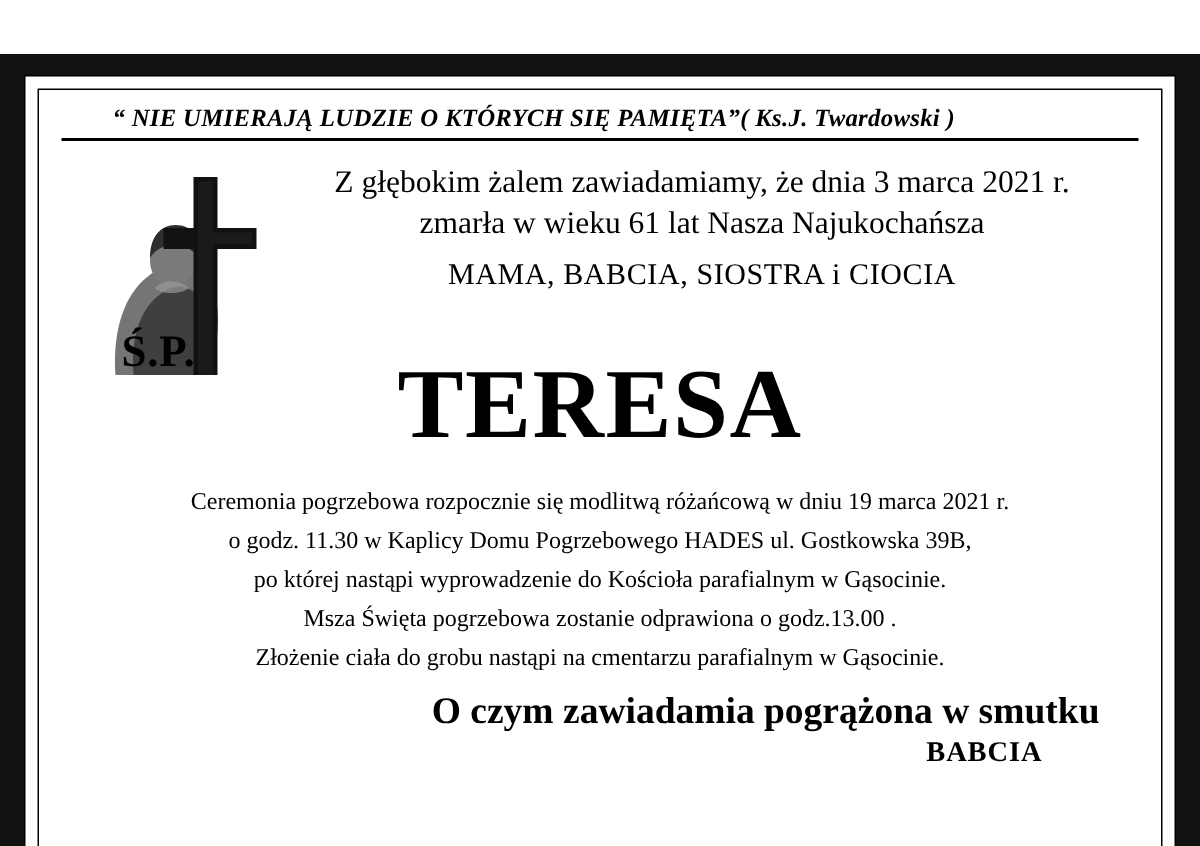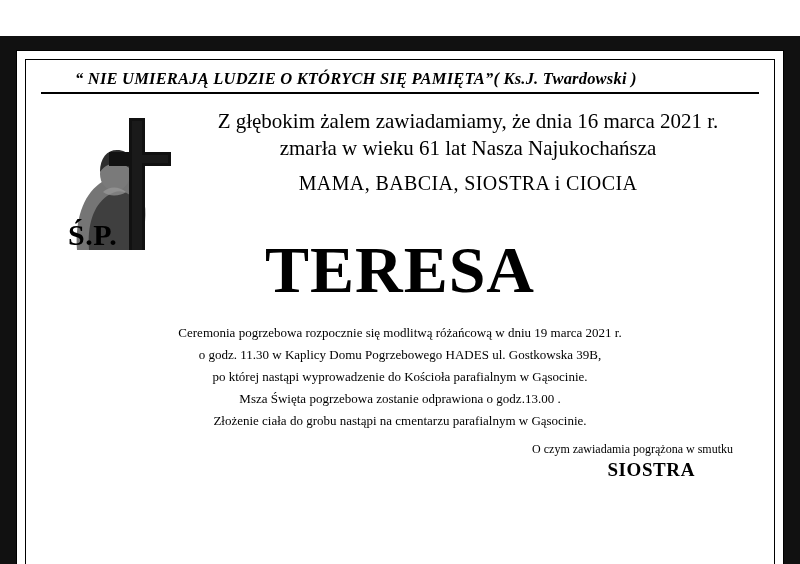--- a/index.html
+++ b/index.html
@@ -83,21 +83,21 @@
   .cross-art {
     width: 118px;
     min-width: 118px;
     height: 150px;
     position: relative;
     margin-left: 18px;
   }
 
   .sp-label {
     position: absolute;
-    left: 9px;
+    left: 22px;
     bottom: -2px;
     font-size: 30px;
     font-weight: bold;
     font-family: "Liberation Serif", serif;
     letter-spacing: 0.5px;
   }
 
   .intro {
     flex: 1;
     text-align: center;
@@ -132,31 +132,32 @@
     margin-top: 2px;
   }
 
   
   .details {
     text-align: center;
     margin-top: 22px;
   }
   .details p {
     margin: 0 0 5px 0;
-    font-size: 13px;
+    font-size: 16px;
     line-height: 1.3;
   }
 
   .closing {
     text-align: right;
     padding-right: 26px;
     margin-top: 12px;
   }
   .closing-line {
-    font-size: 12px;
+    font-size: 25px;
+    font-weight: bold;
   }
   .family {
     font-size: 19px;
     font-weight: bold;
     letter-spacing: 0.6px;
     margin-top: 2px;
     padding-right: 38px;
   }
 </style>
 </head>
@@ -182,38 +183,38 @@
             <path d="M41 72 C41 58 48 50 58 50 C70 50 76 60 75 74 C70 66 62 62 56 63 C49 64 44 67 41 72 Z" fill="#2e2e2e"></path>
             <path d="M44 92 C50 86 60 86 67 92 C62 96 50 97 44 92 Z" fill="#9a9a9a" opacity="0.7"></path>
 
             <path d="M70 18 L86 18 L86 52 L112 52 L112 66 L86 66 L86 150 L70 150 L70 66 L50 66 L50 52 L70 52 Z" fill="#111111"></path>
             <path d="M73 21 L83 21 L83 55 L109 55 L109 63 L83 63 L83 150 L73 150 Z" fill="#2b2b2b" opacity="0.35"></path>
           </svg>
           <span class="sp-label">Ś.P.</span>
         </div>
 
         <div class="intro">
-          <div class="intro-l1">Z głębokim żalem zawiadamiamy, że dnia 16 marca 2021 r.</div>
+          <div class="intro-l1">Z głębokim żalem zawiadamiamy, że dnia 3 marca 2021 r.</div>
           <div class="intro-l2">zmarła w wieku 61 lat Nasza Najukochańsza</div>
           <div class="intro-roles">MAMA, BABCIA, SIOSTRA i CIOCIA</div>
         </div>
       </div>
 
       <div class="name-block">
         <div class="name-first">TERESA</div>
       </div>
 
       <div class="details">
         <p>Ceremonia pogrzebowa rozpocznie się modlitwą różańcową w dniu 19 marca 2021 r.</p>
         <p>o godz. 11.30 w Kaplicy Domu Pogrzebowego HADES ul. Gostkowska 39B,</p>
         <p>po której nastąpi wyprowadzenie do Kościoła parafialnym w Gąsocinie.</p>
         <p>Msza Święta pogrzebowa zostanie odprawiona o godz.13.00 .</p>
         <p>Złożenie ciała do grobu nastąpi na cmentarzu parafialnym w Gąsocinie.</p>
       </div>
 
       <div class="closing">
         <div class="closing-line">O czym zawiadamia pogrążona w smutku</div>
-        <div class="family">SIOSTRA</div>
+        <div class="family">BABCIA</div>
       </div>
 
     </div>
   </div>
 </div>
 
 </body></html>

